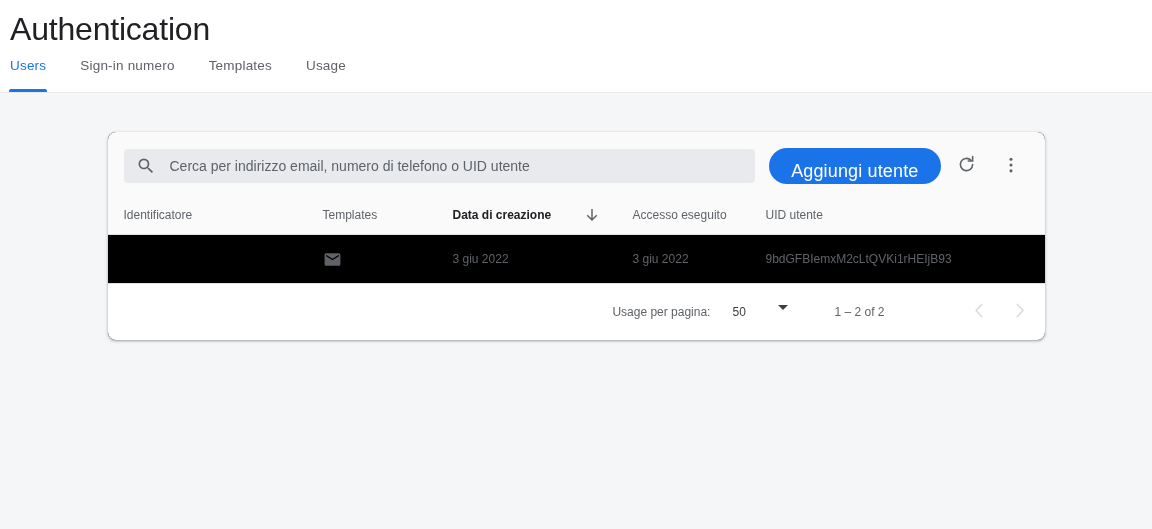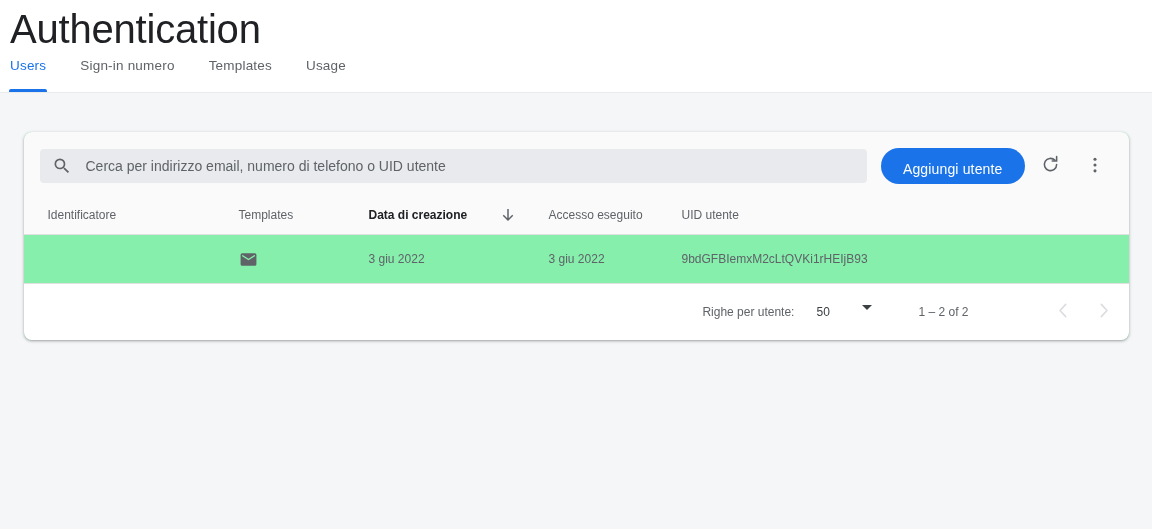--- a/index.html
+++ b/index.html
@@ -20,21 +20,21 @@
   
   .page-header {
     background: #ffffff;
     padding: 0 0 0 0;
     border-bottom: 1px solid #e8eaed;
     height: 93px;
     position: relative;
   }
 
   .page-title {
-    font-size: 40px;
+    font-size: 32px;
     font-weight: 400;
     color: #202124;
     letter-spacing: -0.2px;
     padding: 8px 0 0 10px;
     line-height: 42px;
   }
 
   .tabs {
     display: flex;
     align-items: flex-end;
@@ -74,22 +74,22 @@
   }
 
   
   .content-area {
     padding-top: 39px;
     display: flex;
     justify-content: center;
   }
 
   .card {
-    width: 1105px;
-    background: #86efac;
+    width: 937px;
+    background: #000000;
     border-radius: 8px;
     box-shadow: 0 1px 2px rgba(60,64,67,0.30), 0 1px 3px 1px rgba(60,64,67,0.15);
     overflow: hidden;
   }
 
   
   .toolbar {
     display: flex;
     align-items: center;
     padding: 16px 16px 14px 16px;
@@ -134,21 +134,21 @@
 
   .add-user-btn {
     margin-left: 14px;
     height: 36px;
     background: #1a73e8;
     color: #ffffff;
     border: none;
     border-radius: 18px;
     padding: 13px 22px;
     font-family: inherit;
-    font-size: 14px;
+    font-size: 18px;
     font-weight: 500;
     letter-spacing: 0.15px;
     cursor: pointer;
     white-space: nowrap;
   }
 
   .icon-btn {
     width: 36px;
     height: 36px;
     margin-left: 8px;
@@ -175,21 +175,21 @@
     font-size: 12px;
     font-weight: 400;
     color: #5f6368;
     text-align: left;
     padding: 8px 0 10px 0;
     vertical-align: middle;
     border-bottom: 1px solid #e0e0e0;
     line-height: 14px;
   }
 
-  th.col-ident   { width: 215px; padding-left: 24px; }
+  th.col-ident   { width: 215px; padding-left: 16px; }
   th.col-provider{ width: 130px; }
   th.col-created { width: 130px; }
   th.col-sort    { width: 50px;  }
   th.col-signin  { width: 133px; }
   th.col-uid     { width: auto; padding-right: 8px; }
 
   th.sorted-col {
     color: #202124;
     font-weight: 700;
   }
@@ -375,21 +375,21 @@
           </td>
           <td class="col-created">3 giu 2022</td>
           <td class="col-sort"></td>
           <td class="col-signin">3 giu 2022</td>
           <td class="col-uid">9bdGFBIemxM2cLtQVKi1rHEIjB93</td>
         </tr>
       </tbody>
     </table>
 
     <div class="card-footer">
-      <span class="rows-label">Righe per utente:</span>
+      <span class="rows-label">Usage per pagina:</span>
 
       <div class="rows-select">
         <span class="rows-value">50</span>
         <span class="caret"></span>
       </div>
 
       <span class="range-label">1 – 2 of 2</span>
 
       <button class="page-btn">
         <span>

